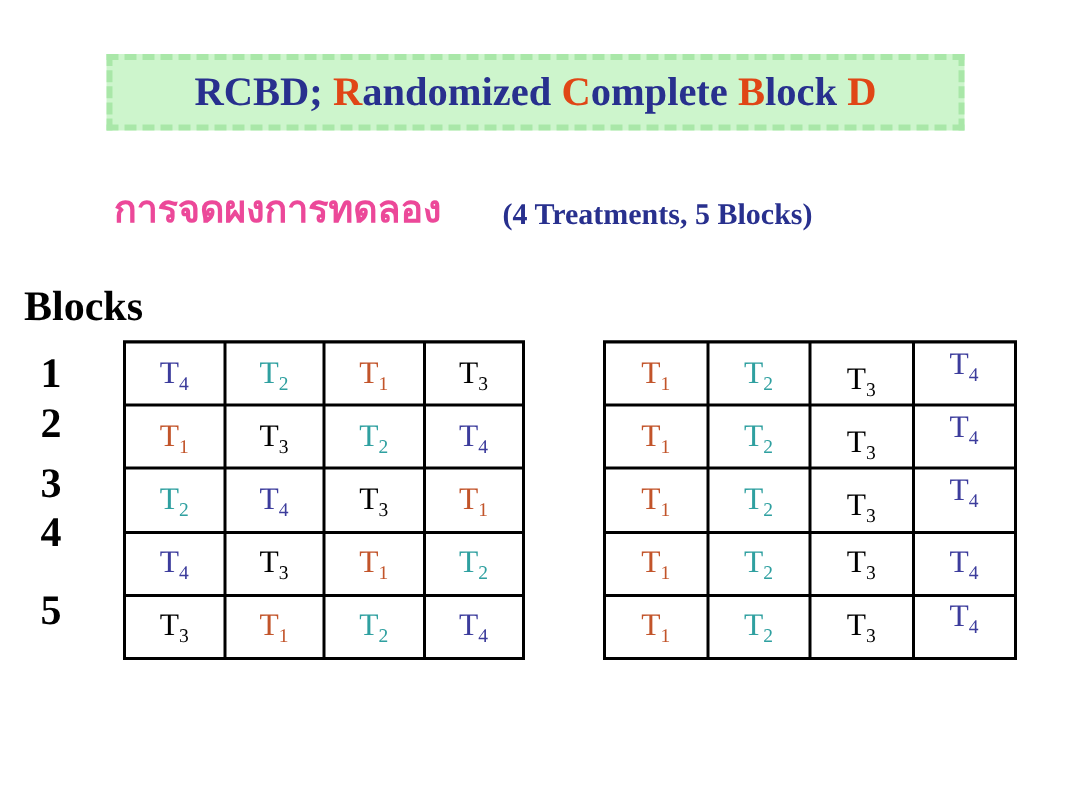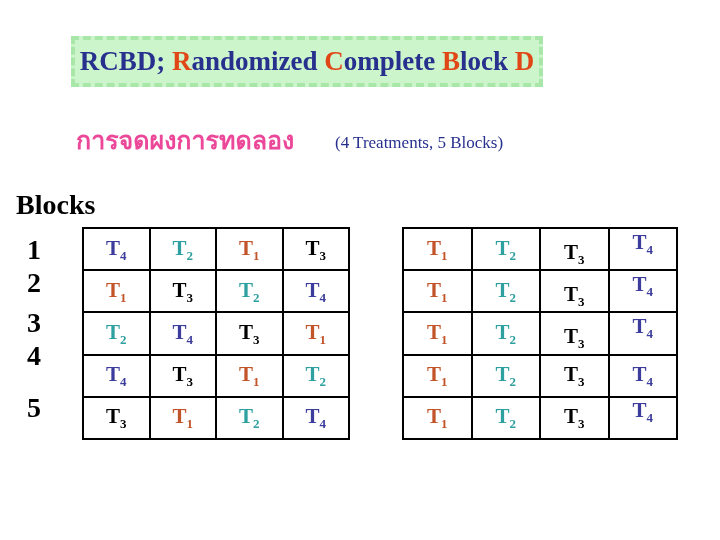--- a/index.html
+++ b/index.html
@@ -14,21 +14,21 @@
     background: #ffffff;
     overflow: hidden;
     font-family: "Liberation Serif", serif;
   }
 
   
   .title-banner {
     position: absolute;
     left: 71px;
     top: 36px;
-    width: 472px;
+    width: 572px;
     height: 51px;
     box-sizing: border-box;
     border: 4px dashed rgba(150, 225, 150, 0.65);
     display: flex;
     align-items: center;
     justify-content: center;
   }
   .title-text {
     margin: 0;
     font-family: "Liberation Serif", serif;
@@ -46,22 +46,22 @@
     font-family: "Liberation Sans", sans-serif;
     font-size: 25px;
     font-weight: bold;
     line-height: 38px;
   }
   .subtitle-detail {
     position: absolute;
     left: 335px;
     top: 127px;
     font-family: "Liberation Serif", serif;
-    font-size: 17px;
-    font-weight: normal;
+    font-size: 20px;
+    font-weight: bold;
     line-height: 32px;
   }
 
   
   .block-heading {
     position: absolute;
     left: 16px;
     top: 190px;
     font-family: "Liberation Serif", serif;
     font-size: 28px;
@@ -111,21 +111,20 @@
     background: #ffffff;
     display: flex;
     align-items: center;
     justify-content: center;
   }
   .glyph {
     font-family: "Liberation Serif", serif;
     font-size: 21px;
     line-height: 21px;
     white-space: nowrap;
-    font-weight: bold;
   }
   .glyph sub {
     font-size: 13px;
     line-height: 10px;
   }
   
   .table-right .cell:nth-child(3)  .glyph,
   .table-right .cell:nth-child(7)  .glyph,
   .table-right .cell:nth-child(11) .glyph { transform: translateY(4px); }
   .table-right .cell:nth-child(4)  .glyph,

